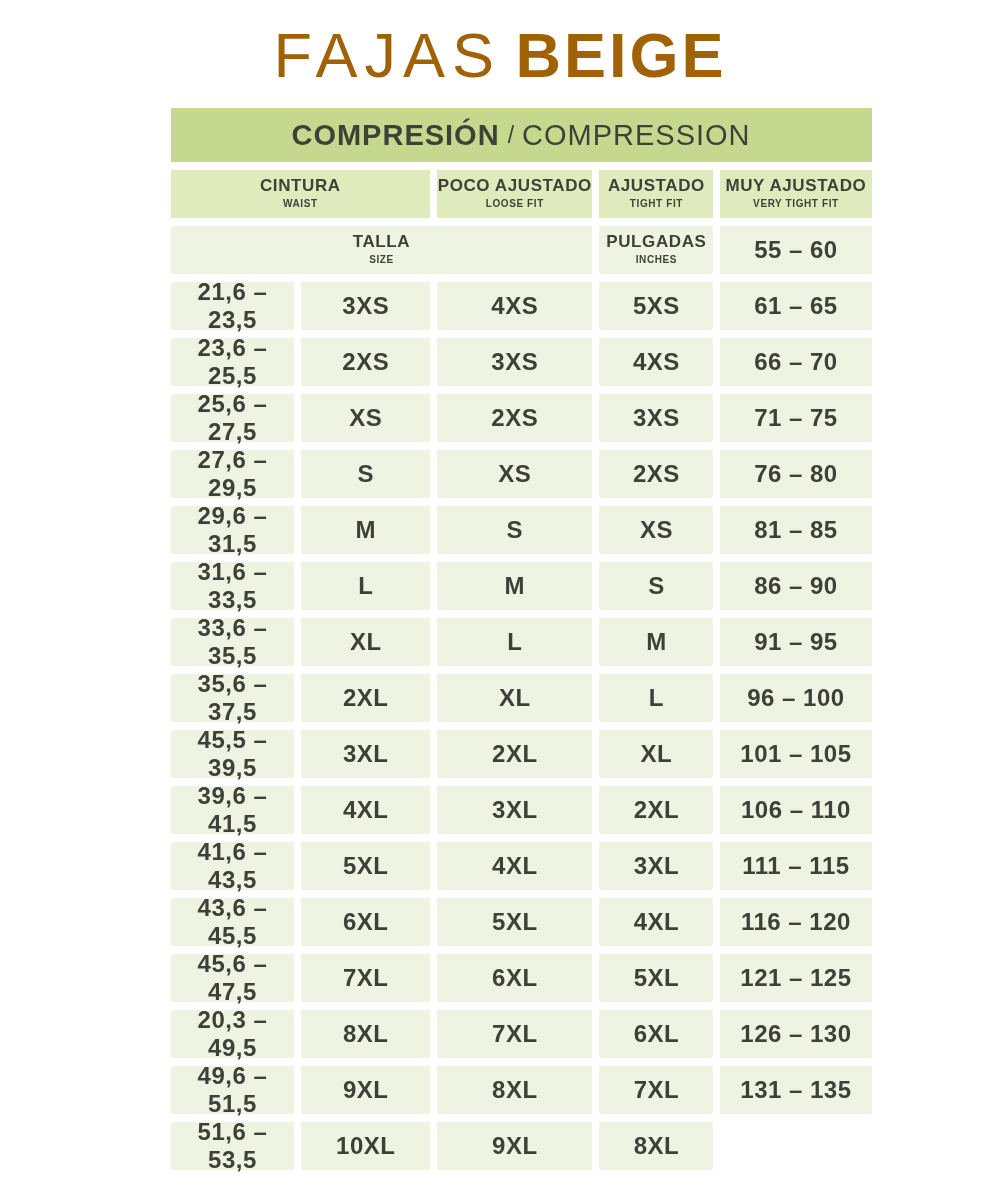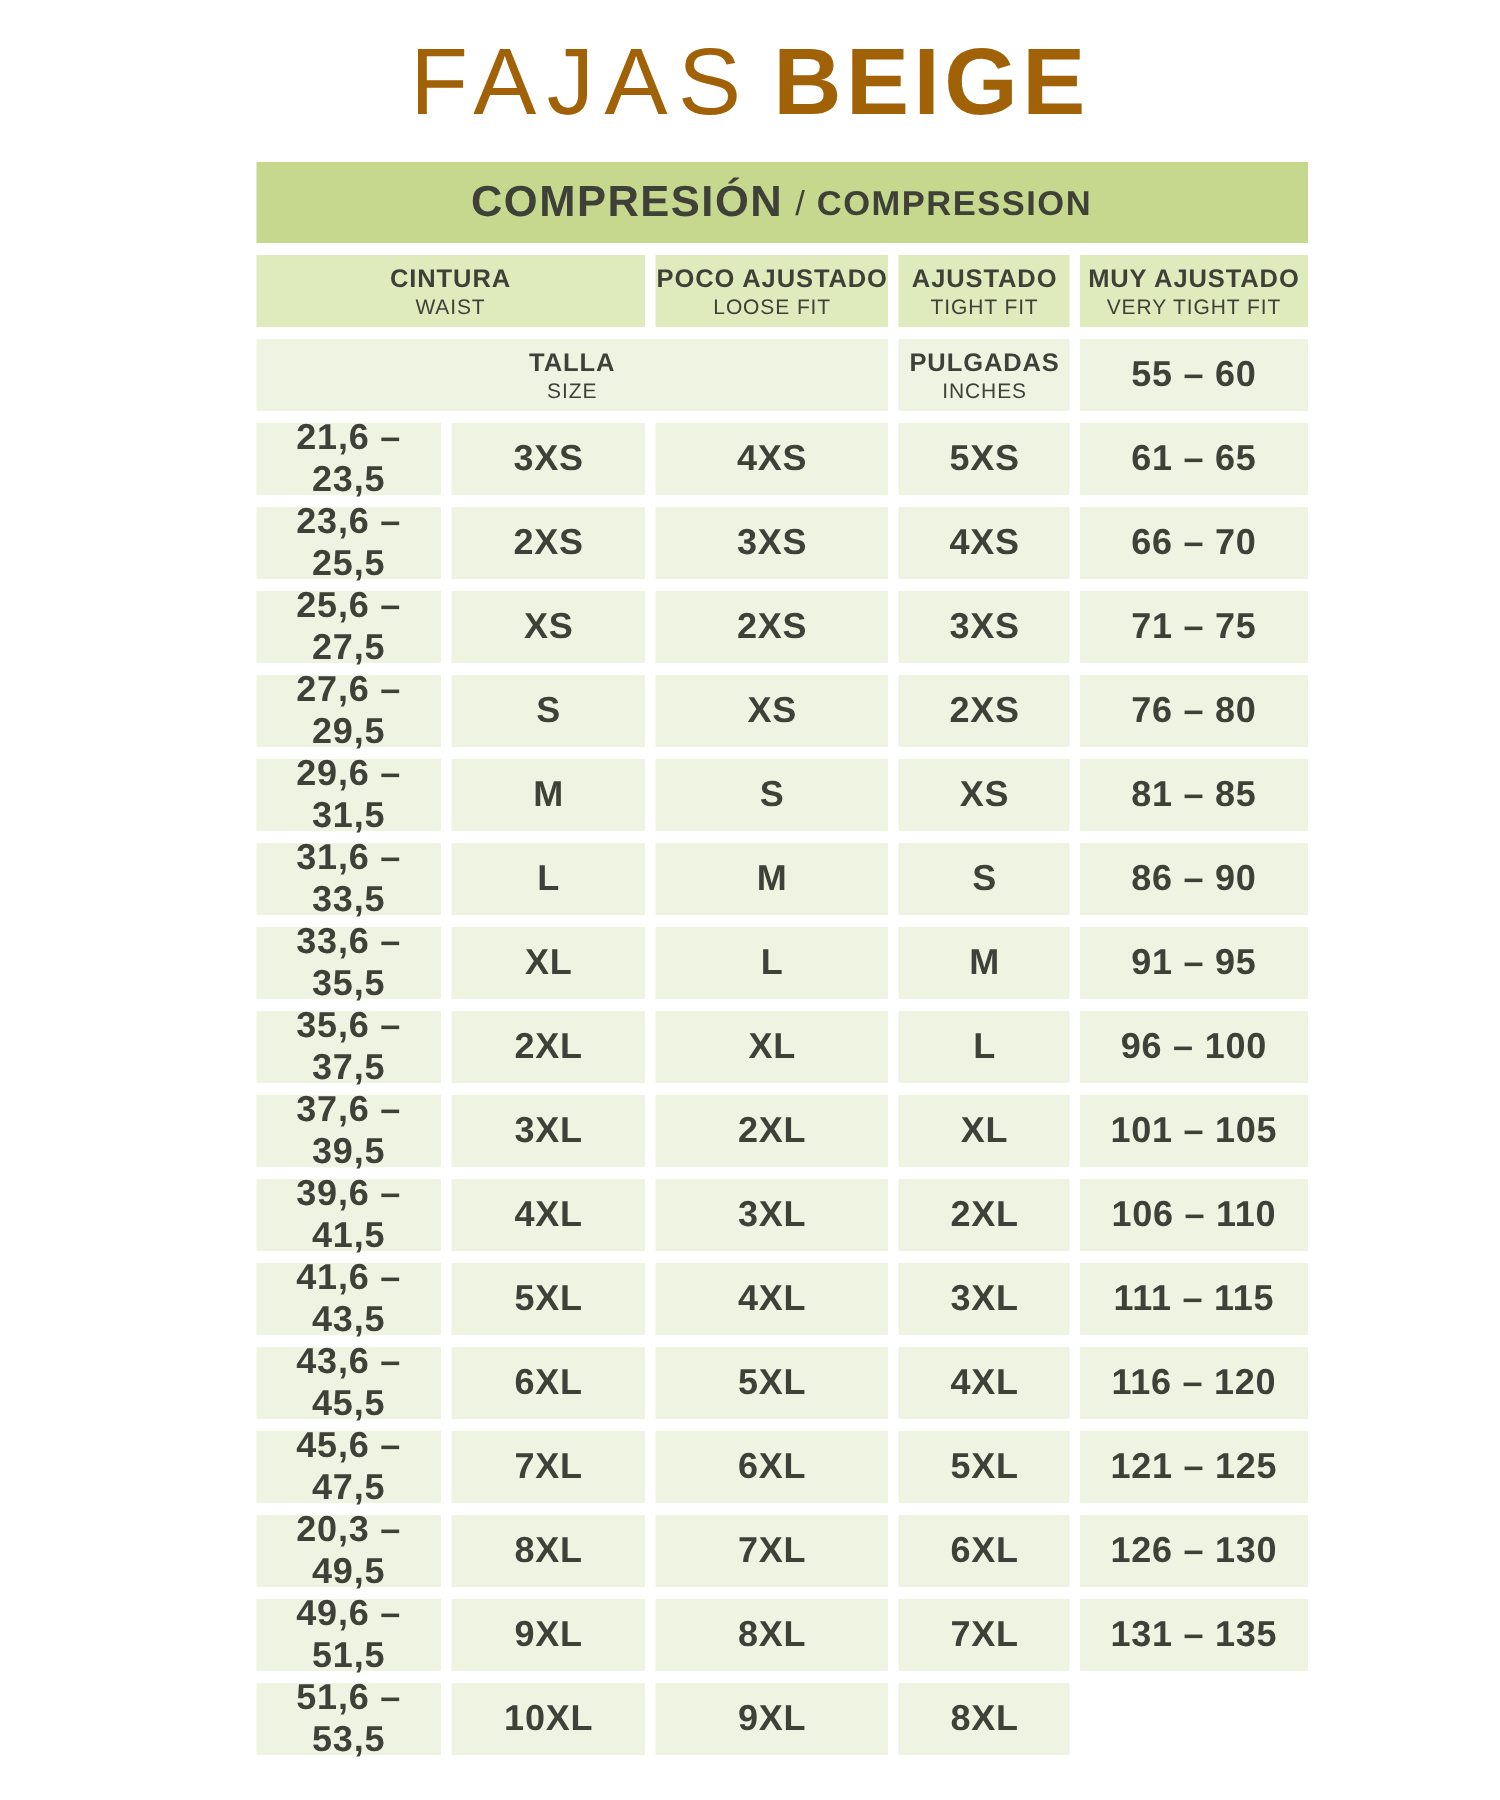--- a/index.html
+++ b/index.html
@@ -62,22 +62,22 @@
     font-size: 29px;
     font-weight: 700;
     letter-spacing: 1px;
   }
   .banner .sep {
     font-size: 23px;
     font-weight: 400;
     margin: 0 8px;
   }
   .banner .en {
-    font-size: 23px;
-    font-weight: 700;
+    font-size: 29px;
+    font-weight: 400;
     letter-spacing: 1px;
   }
 
   
   .grid {
     display: grid;
     grid-template-columns: 150fr 156fr 188fr 138fr 183fr;
     grid-auto-rows: 48px;
     gap: 8px 7px;
     background: #ffffff;
@@ -95,22 +95,22 @@
   .span3 { grid-column: span 3; }
 
   .hdr-main {
     font-size: 17px;
     font-weight: 700;
     letter-spacing: 0.6px;
     line-height: 20px;
     text-align: center;
   }
   .hdr-sub {
-    font-size: 14px;
-    font-weight: 400;
+    font-size: 10px;
+    font-weight: 700;
     letter-spacing: 0.6px;
     line-height: 16px;
   }
   .cell.data {
     font-size: 24px;
     font-weight: 700;
     letter-spacing: 0.5px;
   }
 </style>
 </head>
@@ -199,21 +199,21 @@
       <div class="cell data">L</div>
       <div class="cell data">M</div>
 
       <div class="cell data">91 – 95</div>
       <div class="cell data">35,6 – 37,5</div>
       <div class="cell data">2XL</div>
       <div class="cell data">XL</div>
       <div class="cell data">L</div>
 
       <div class="cell data">96 – 100</div>
-      <div class="cell data">37,6 – 39,5</div>
+      <div class="cell data">45,5 – 39,5</div>
       <div class="cell data">3XL</div>
       <div class="cell data">2XL</div>
       <div class="cell data">XL</div>
 
       <div class="cell data">101 – 105</div>
       <div class="cell data">39,6 – 41,5</div>
       <div class="cell data">4XL</div>
       <div class="cell data">3XL</div>
       <div class="cell data">2XL</div>
 

